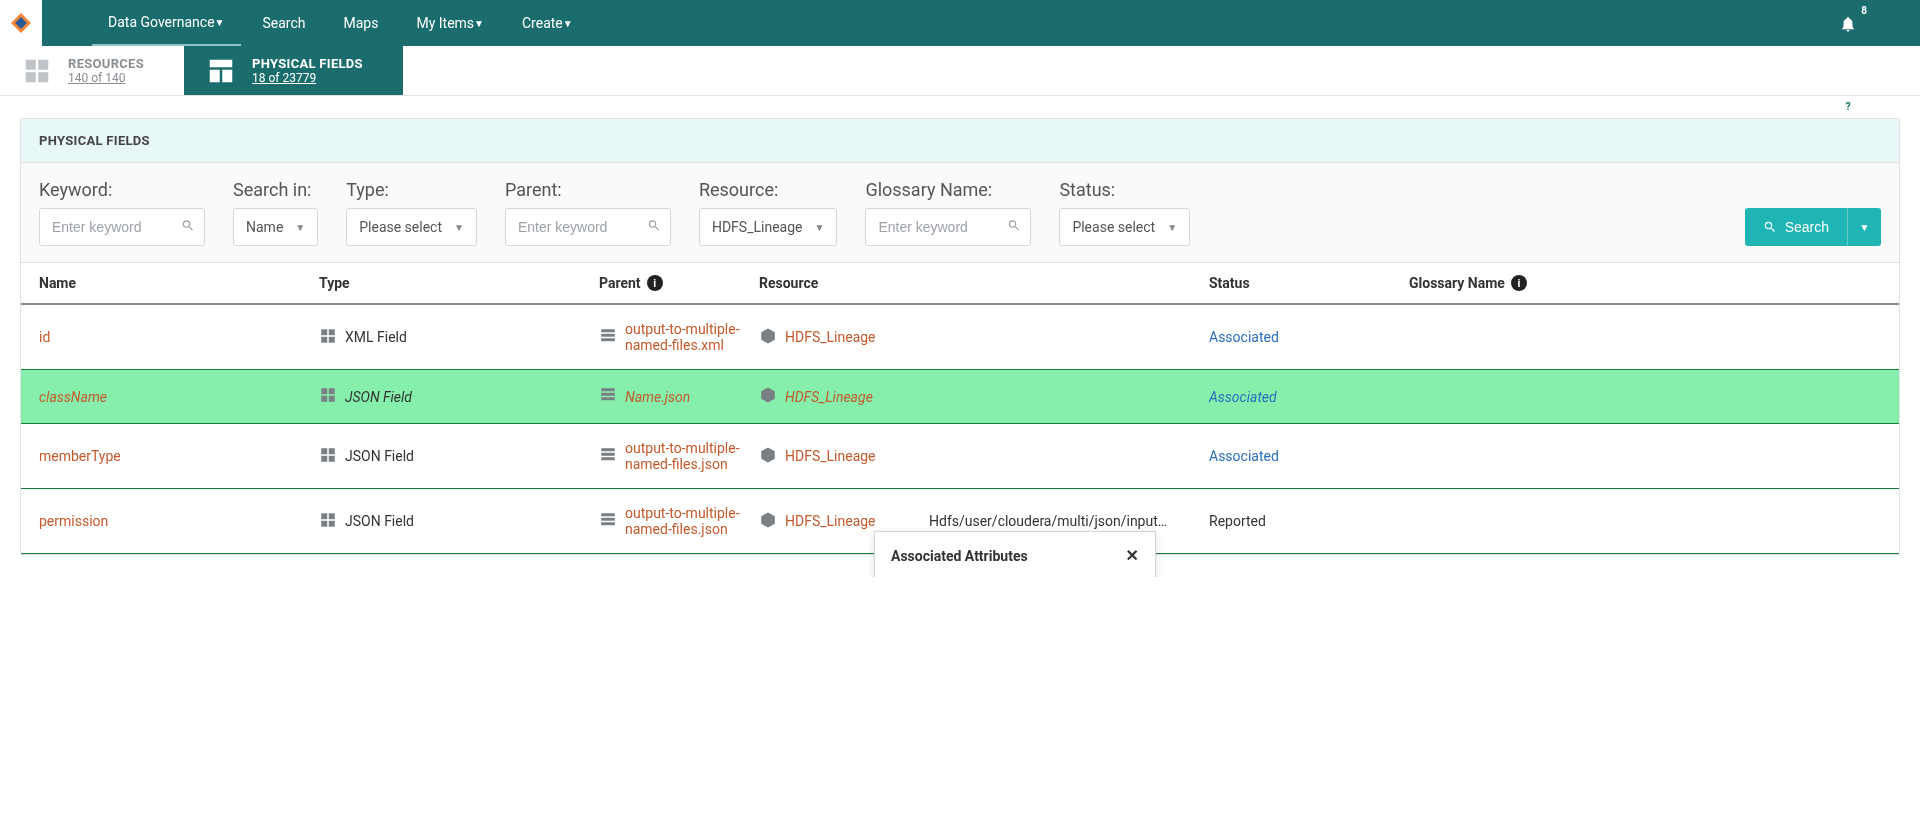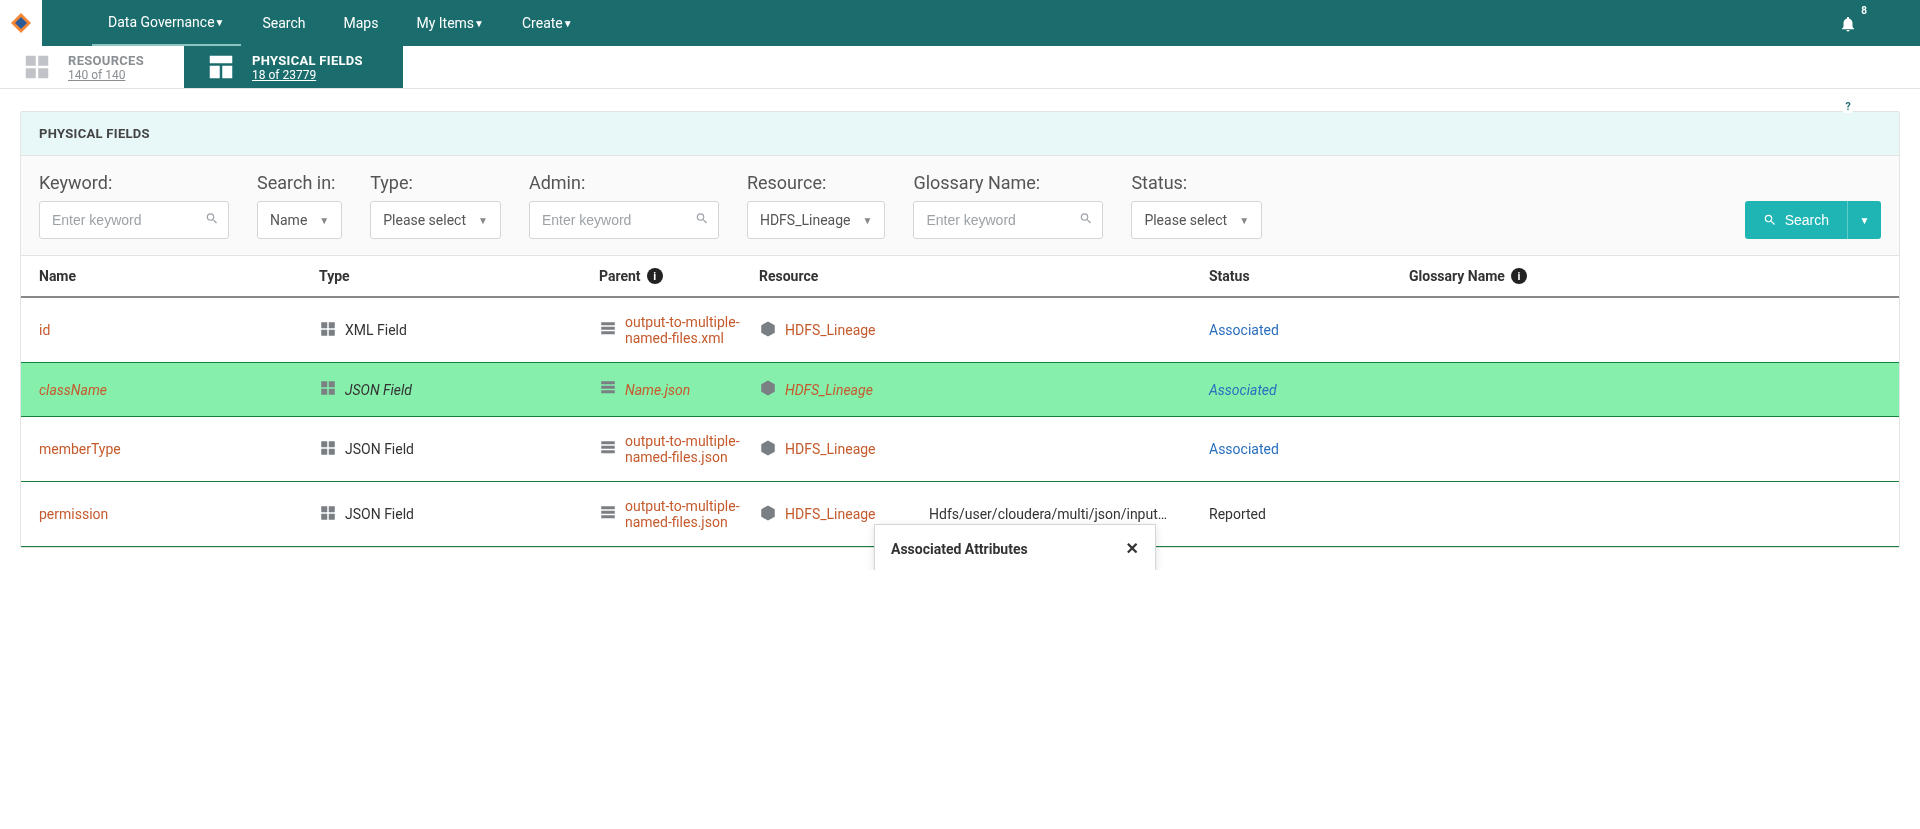--- a/index.html
+++ b/index.html
@@ -13,42 +13,42 @@
 .nav-item { padding: 12px 16px; height: 46px; display: flex; align-items: center; gap: 0; cursor: pointer; font-size: 14px; }
 .nav-item:first-child { border-bottom: 2px solid #8cc3c3; }
 .nav-right { margin-left: auto; display: flex; align-items: center; gap: 24px; padding-right: 24px; flex-direction: column; }
 .nav-icon { width: 18px; height: 18px; display: flex; align-items: center; justify-content: center; cursor: pointer; position: relative; }
 .badge-wrap { position: relative; }
 .badge { position: absolute; top: -10px; right: -10px; font-size: 10px; font-weight: bold; color: #fff; }
 .user { display: flex; align-items: center; gap: 6px; cursor: pointer; }
 .chev { font-size: 10px; }
 
 
-.tabbar { height: 43px; border-bottom: 1px solid #e3e3e3; display: flex; background: #fff; }
+.tabbar { height: 50px; border-bottom: 1px solid #e3e3e3; display: flex; background: #fff; }
 .tab { padding: 0 40px 0 20px; display: flex; align-items: center; gap: 14px; cursor: pointer; }
 .tab-icon { width: 34px; height: 34px; display: flex; align-items: center; justify-content: center; }
 .tab-text { display: flex; flex-direction: column; }
 .tab-title { font-size: 13px; font-weight: bold; letter-spacing: 0.3px; }
 .tab-sub { font-size: 12px; text-decoration: underline; }
 .tab.inactive { color: #8a8f94; }
 .tab.inactive .tab-icon svg { fill: #c0c4c8; }
 .tab.active { background: #1b6d6d; color: #fff; }
 .tab.active .tab-icon svg { fill: #fff; }
 
 
 .page { padding: 22px 20px; }
 .panel { border: 1px solid #e3e3e3; border-radius: 2px; background: #fff; }
 .panel-header { background: #e8f7f7; padding: 14px 18px; border-bottom: 1px solid #e3e3e3; font-size: 13px; font-weight: bold; color: #444; letter-spacing: 0.3px; border-radius: 2px 2px 0 0; }
 
 
 .filters { display: flex; align-items: flex-end; padding: 16px 18px; gap: 28px; border-bottom: 1px solid #e3e3e3; background: #fafafa; }
 .filter { display: flex; flex-direction: column; gap: 8px; }
 .filter label { font-size: 18px; color: #555; }
 .input-wrap { position: relative; }
-.input-wrap input { width: 190px; height: 38px; border: 1px solid #d6d6d6; border-radius: 3px; padding: 0 34px 0 12px; font-size: 14px; color: #555; background: #fff; }
+.input-wrap input { width: 166px; height: 38px; border: 1px solid #d6d6d6; border-radius: 3px; padding: 0 34px 0 12px; font-size: 14px; color: #555; background: #fff; }
 .input-wrap input::placeholder { color: #9da2a7; }
 .input-wrap .search-icon-in { position: absolute; right: 10px; top: 50%; transform: translateY(-50%); color: #9da2a7; }
 .select { height: 38px; border: 1px solid #d6d6d6; border-radius: 3px; padding: 0 12px; display: flex; align-items: center; gap: 8px; background: #fff; cursor: pointer; font-size: 14px; color: #555; }
 .select .chev { color: #888; font-size: 10px; margin-left: 4px; }
 .search-btn-group { margin-left: auto; display: flex; }
 .search-btn { height: 38px; background: #1fb5b5; color: #fff; border: none; border-radius: 3px 0 0 3px; padding: 0 18px; display: flex; align-items: center; gap: 8px; font-size: 14px; cursor: pointer; }
 .search-btn-caret { height: 38px; width: 34px; background: #1fb5b5; border: none; border-left: 1px solid rgba(255,255,255,0.3); border-radius: 0 3px 3px 0; color: #fff; cursor: pointer; display: flex; align-items: center; justify-content: center; }
 
 
 .table { width: 100%; position: relative; }
@@ -199,21 +199,21 @@
           </div>
       </div>
       <div class="filter">
         <label>Type:</label>
         <div class="select">
             <span>Please select</span>
             <span class="chev">▼</span>
           </div>
       </div>
       <div class="filter">
-        <label>Admin:</label>
+        <label>Parent:</label>
         <div class="input-wrap">
           <input type="text" placeholder="Enter keyword" style="">
           <span class="search-icon-in">
             <svg viewBox="0 0 24 24" width="14" height="14" fill="#9da2a7">
                 <path d="M15.5 14h-.79l-.28-.27A6.471 6.471 0 0016 9.5 6.5 6.5 0 109.5 16c1.61 0 3.09-.59 4.23-1.57l.27.28v.79l5 4.99L20.49 19l-4.99-5zm-6 0C7.01 14 5 11.99 5 9.5S7.01 5 9.5 5 14 7.01 14 9.5 11.99 14 9.5 14z"></path>
               </svg>
           </span>
         </div>
       </div>
       <div class="filter">

